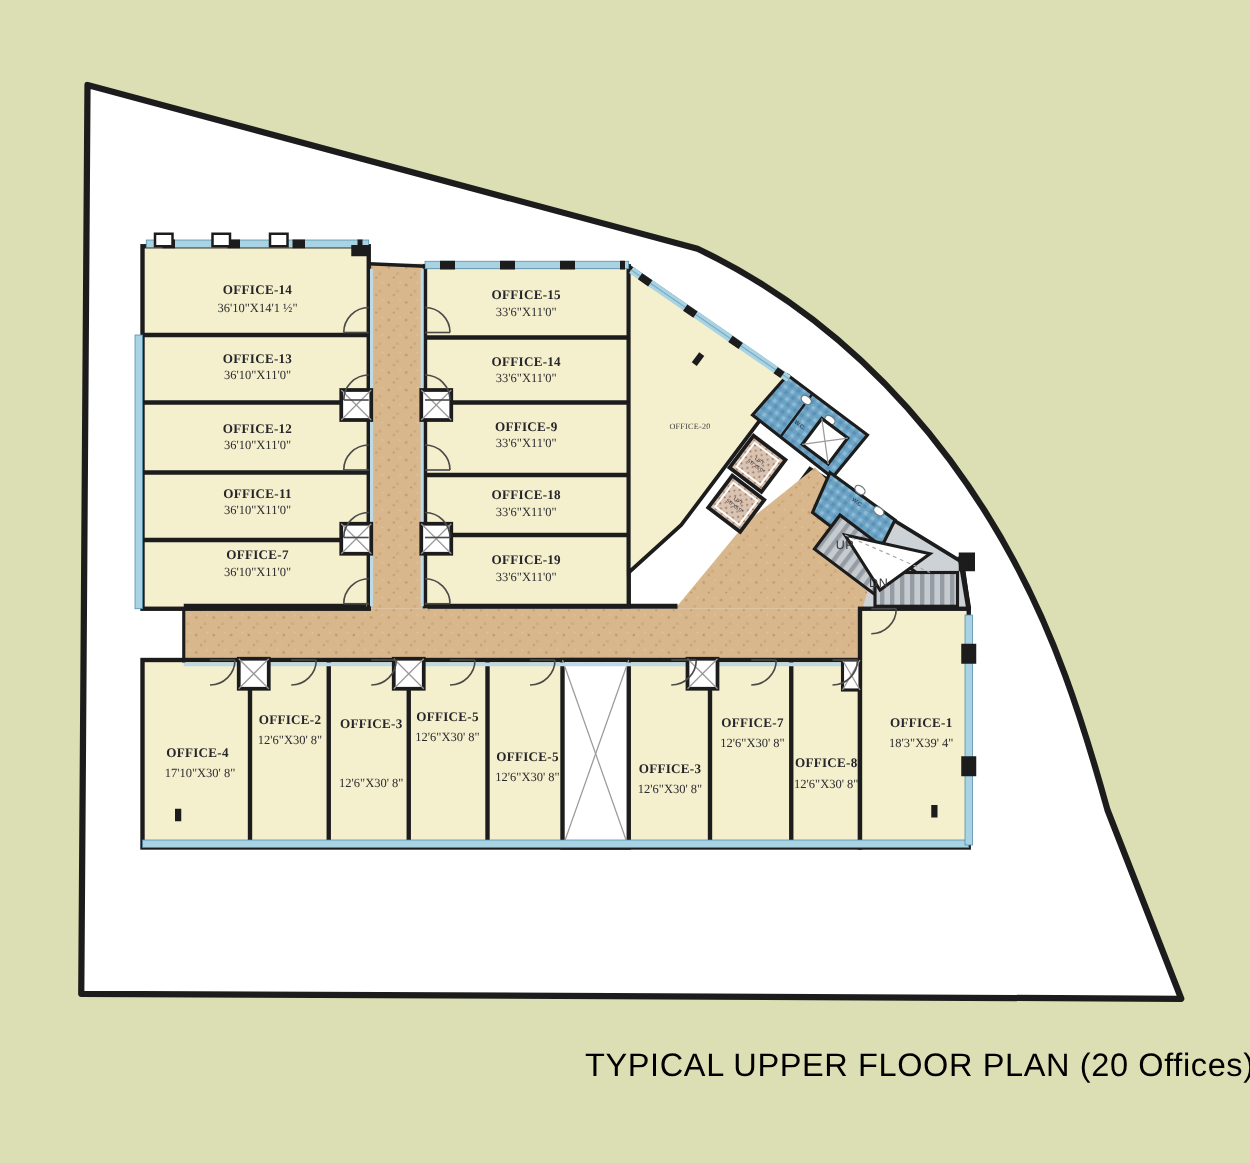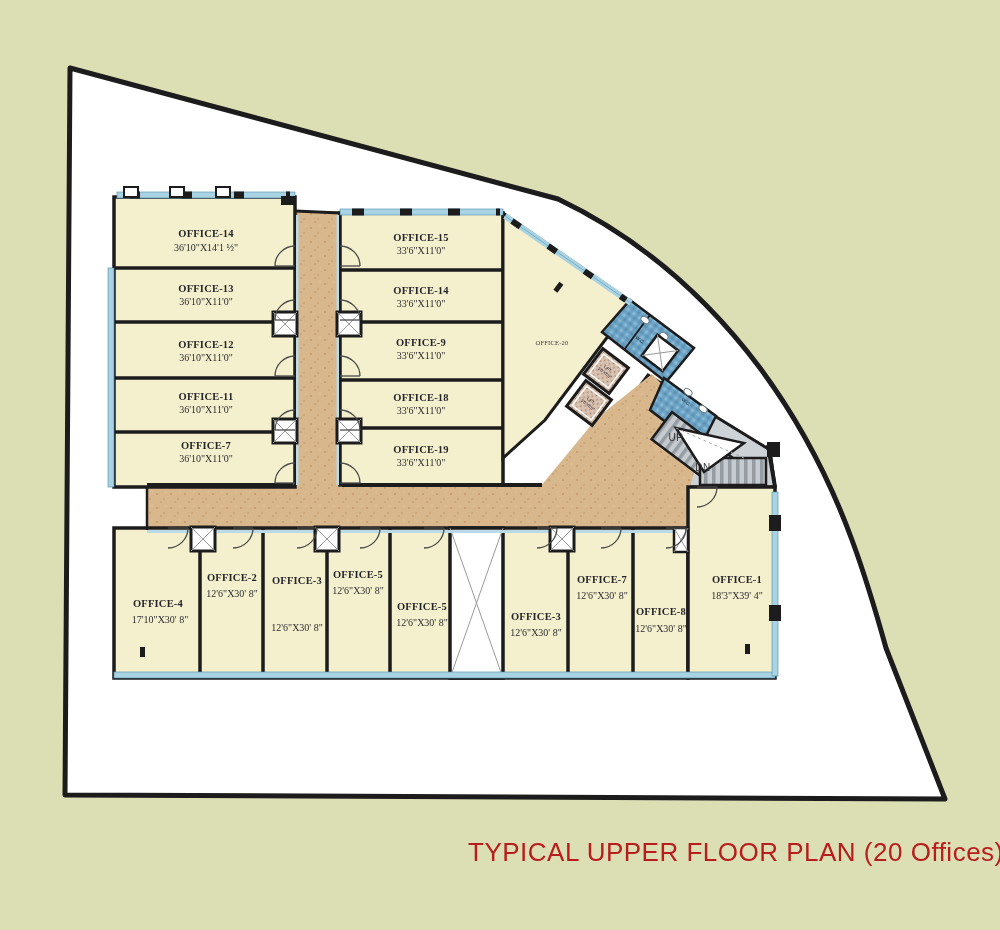--- a/index.html
+++ b/index.html
@@ -5,21 +5,21 @@
   html,body{margin:0;padding:0;}
   body{width:1000px;height:930px;overflow:hidden;background:#dcdfb4;}
   .stage{position:relative;width:1000px;height:930px;background:#dcdfb4;font-family:"Liberation Serif",serif;}
   .stage svg{position:absolute;left:0;top:0;}
   .oname{position:absolute;transform:translate(-50%,-50%);font:bold 10.5px "Liberation Serif",serif;color:#26262a;white-space:nowrap;letter-spacing:.2px;}
   .odims{position:absolute;transform:translate(-50%,-50%);font:10px "Liberation Serif",serif;color:#2c2c30;white-space:nowrap;}
   .o20{position:absolute;transform:translate(-50%,-50%);font:6.5px "Liberation Serif",serif;color:#3a3a3e;white-space:nowrap;letter-spacing:.2px;}
   .updn{position:absolute;transform:translate(-50%,-50%);font:10px "Liberation Sans",sans-serif;color:#3a3a3a;letter-spacing:.5px;}
   .liftlab{position:absolute;transform:translate(-50%,-50%) rotate(37deg);font:4px "Liberation Sans",sans-serif;color:#2c2c30;text-align:center;line-height:4.5px;white-space:nowrap;}
   .wclab{position:absolute;transform:translate(-50%,-50%) rotate(37deg);font:4.5px "Liberation Sans",sans-serif;color:#23303a;white-space:nowrap;}
-  .title{position:absolute;left:468px;top:837px;width:486px;text-align:center;font:26px "Liberation Sans",sans-serif;color:#b91c1c;letter-spacing:.5px;white-space:nowrap;}
+  .title{position:absolute;left:468px;top:837px;width:486px;text-align:center;font:26px "Liberation Sans",sans-serif;color:#000000;letter-spacing:.5px;white-space:nowrap;}
 </style>
 </head>
 <body>
 
 <div class="stage">
 
 <svg width="1000" height="930" viewBox="0 0 1000 930">
   <defs>
     <pattern id="tan" width="14" height="14" patternUnits="userSpaceOnUse">
       <rect width="14" height="14" fill="#d9b78c"></rect>

